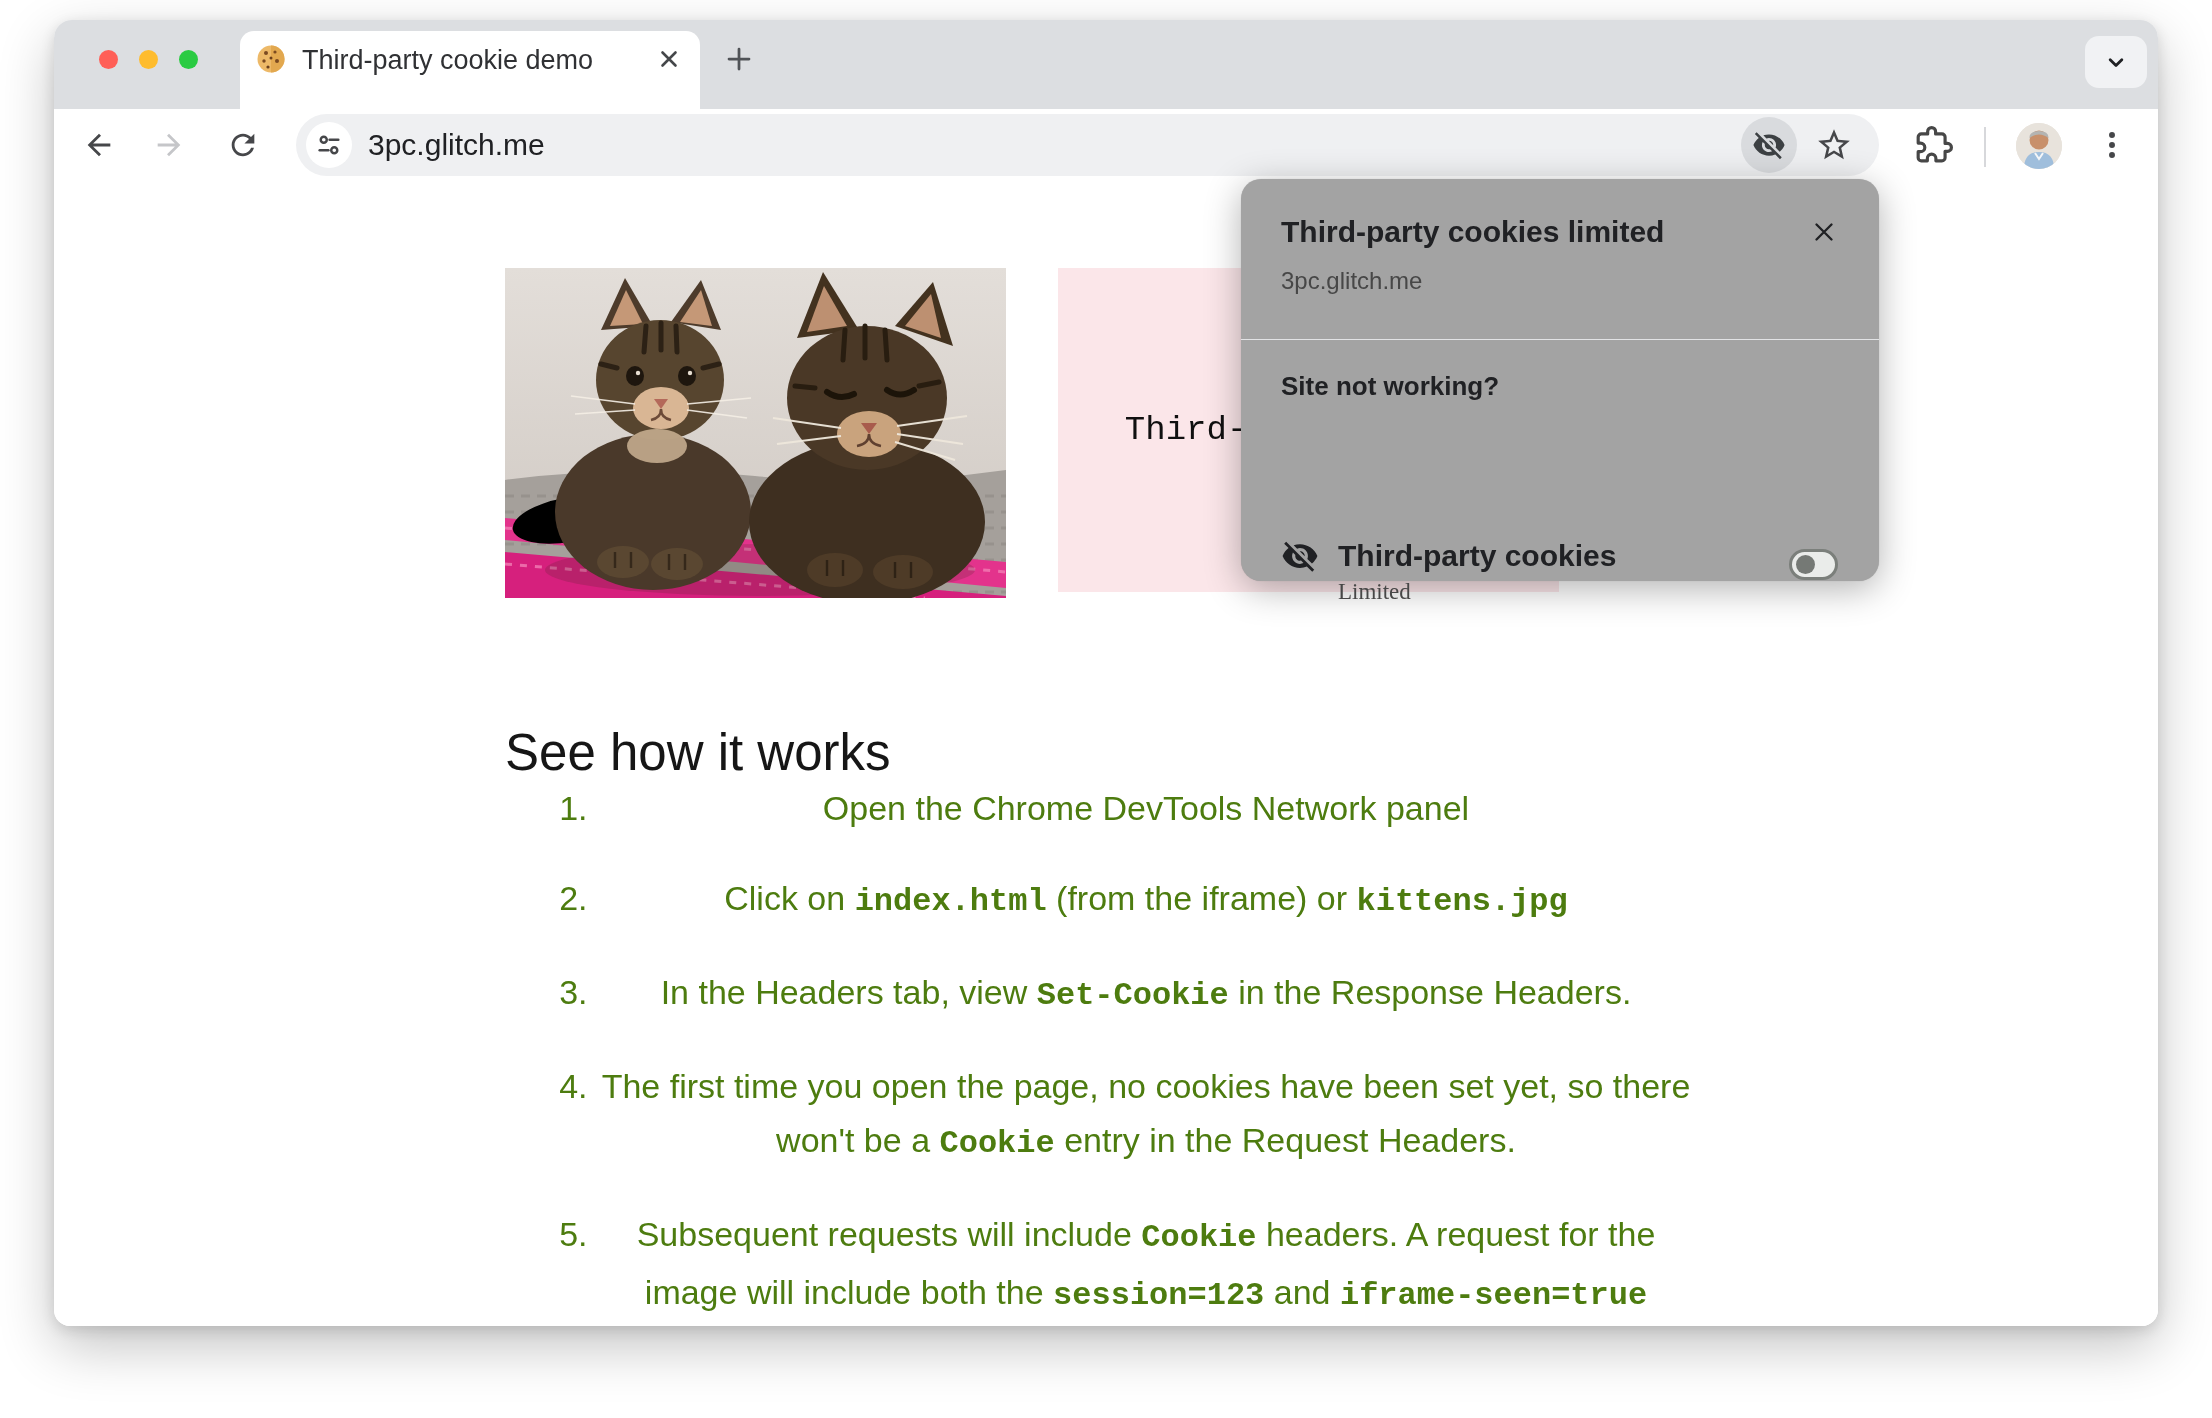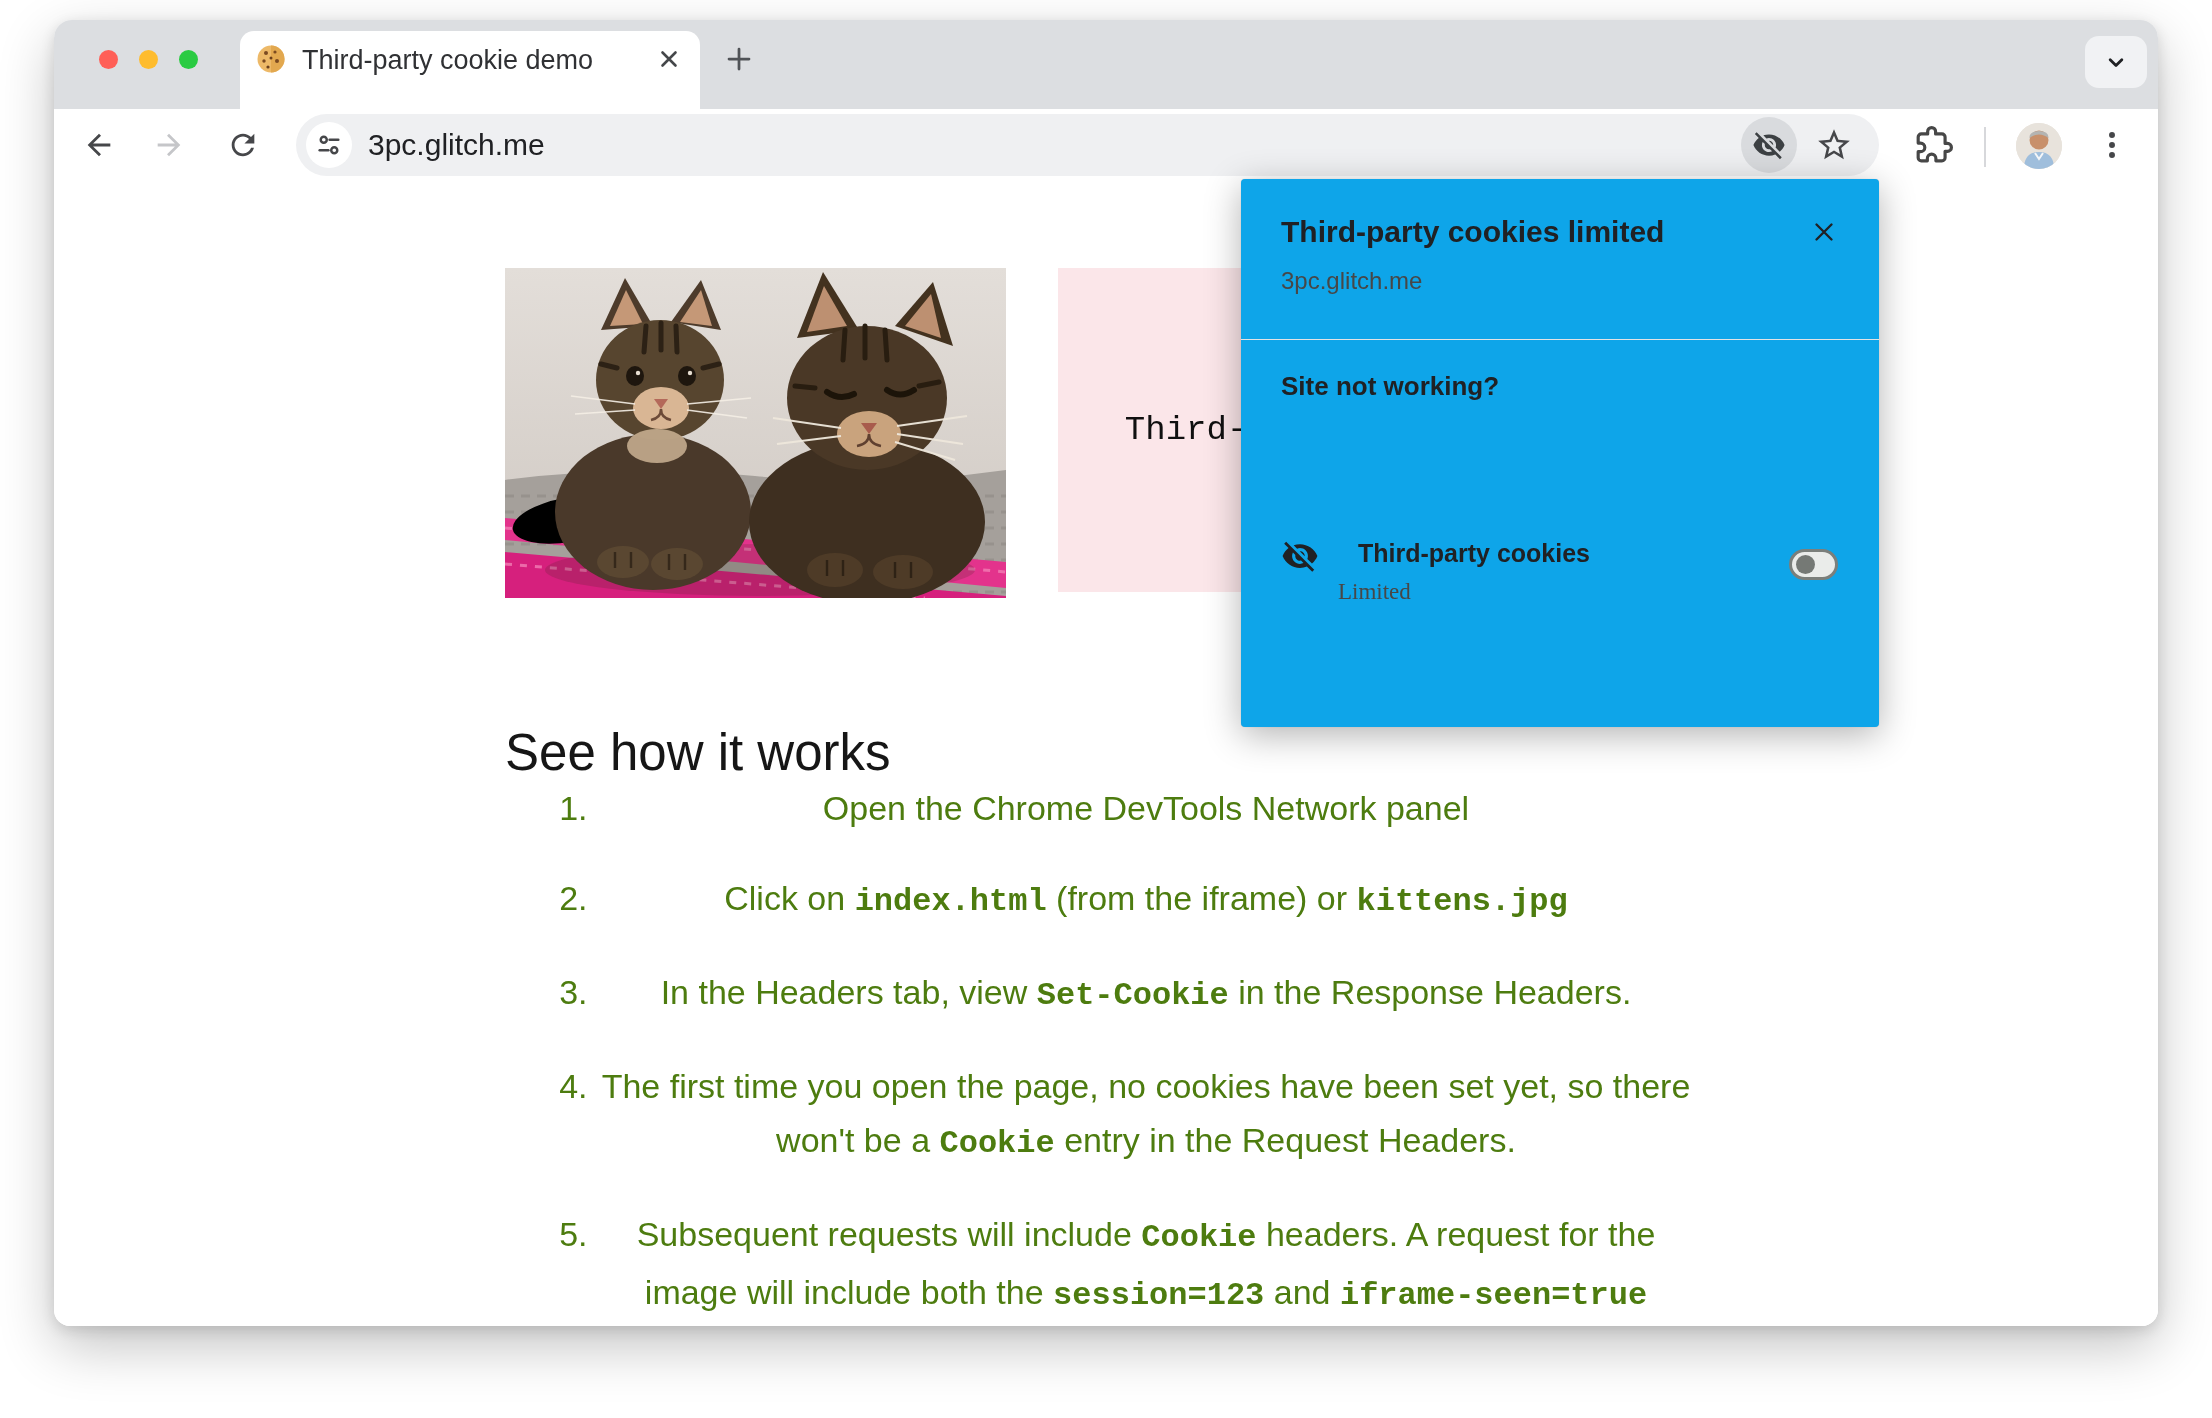--- a/index.html
+++ b/index.html
@@ -73,31 +73,31 @@
     position:absolute;left:451px;top:498px;font-size:51px;font-weight:400;color:#161616;line-height:56px;
   }
   ol.steps{
     position:absolute;left:451px;top:596px;width:1190px;box-sizing:border-box;
     margin:0;padding:0 0 0 92px;font-size:34px;line-height:54px;color:#4d7c0f;text-align:center;
   }
   ol.steps li{margin-bottom:36px;}
   ol.steps .code{font-family:Liberation Mono, monospace;font-size:32px;font-weight:700;}
   
   .popup{
-    position:absolute;left:1187px;top:159px;width:638px;height:548px;background:#0ea5e9;
-    border-radius:4px;box-shadow:0 8px 36px rgba(0,0,0,.30),0 0 1px rgba(0,0,0,.20);z-index:10;
+    position:absolute;left:1187px;top:159px;width:638px;height:402px;background:#a3a3a3;
+    border-radius:20px;box-shadow:0 8px 36px rgba(0,0,0,.30),0 0 1px rgba(0,0,0,.20);z-index:10;
   }
   .popup .pp-title{position:absolute;left:40px;top:36px;font-size:30px;font-weight:600;color:#202124;}
   .popup .pp-close{position:absolute;left:568px;top:38px;width:30px;height:30px;cursor:pointer;}
   .popup .pp-site{position:absolute;left:40px;top:88px;font-size:24px;color:#474747;}
   .popup .pp-divider{position:absolute;left:0;top:160px;width:100%;height:1px;background:#E2E3E5;}
   .popup .pp-section-title{position:absolute;left:40px;top:192px;font-size:26px;font-weight:700;color:#202124;}
   .popup .pp-body{position:absolute;left:40px;top:232px;width:568px;font-size:23px;line-height:32px;color:#1F1F1F;}
   .popup .pp-row-icon{position:absolute;left:40px;top:358px;width:38px;height:38px;}
-  .popup .pp-row-label{position:absolute;left:97px;top:360px;font-size:25px;font-weight:600;color:#202124;margin-left:20px;}
+  .popup .pp-row-label{position:absolute;left:97px;top:360px;font-size:30px;font-weight:600;color:#202124;}
   .popup .pp-row-status{position:absolute;left:97px;top:400px;font-size:23px;color:#474747;font-family:Liberation Serif, serif;}
   .toggle{
     position:absolute;left:548px;top:370px;width:49px;height:31px;border-radius:17px;
     background:#EAECEA;border:3px solid #7B7F7B;box-sizing:border-box;cursor:pointer;
   }
   .toggle .knob{position:absolute;left:4px;top:3px;width:19px;height:19px;border-radius:50%;background:#757975;}
   svg{display:block;}
 </style>
 </head>
 <body>

